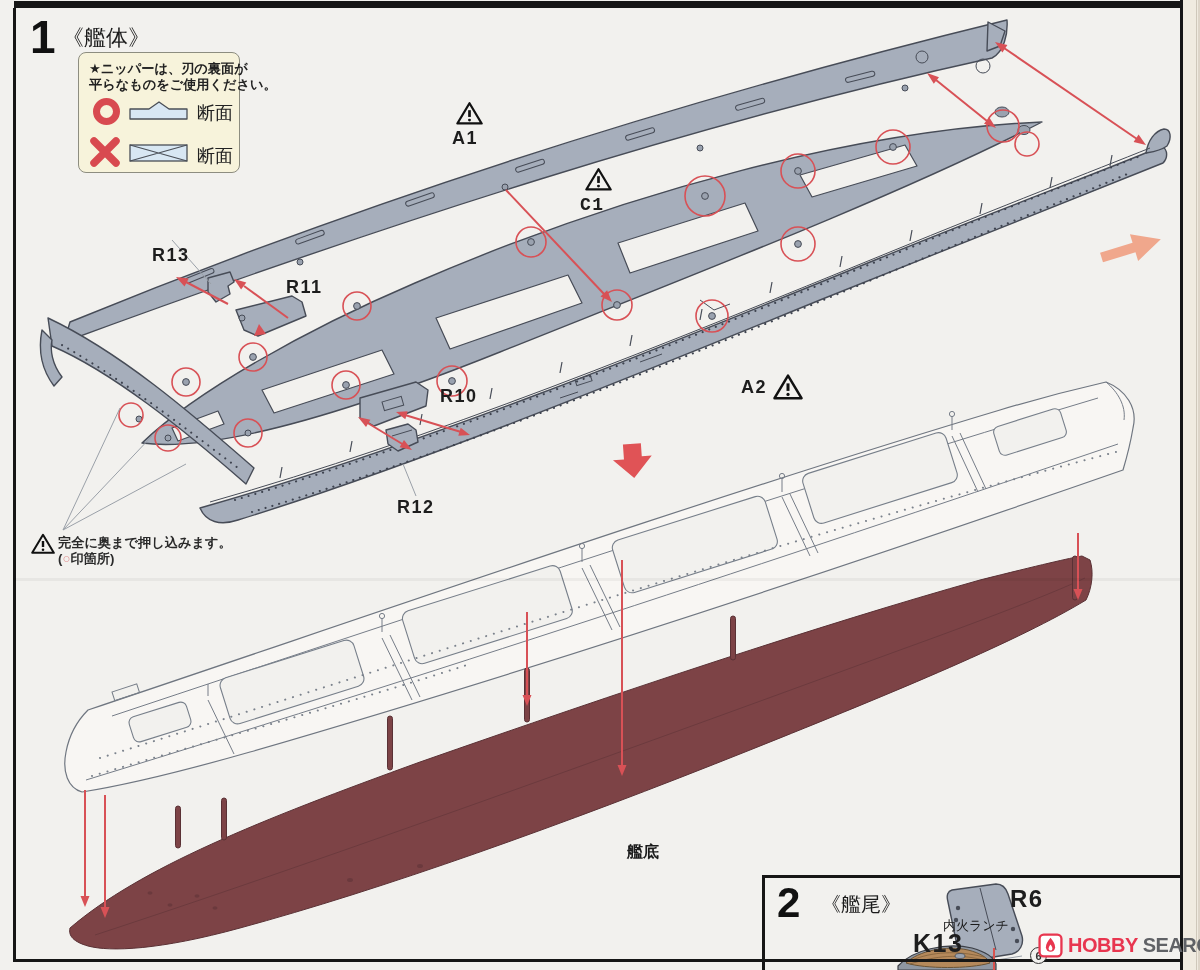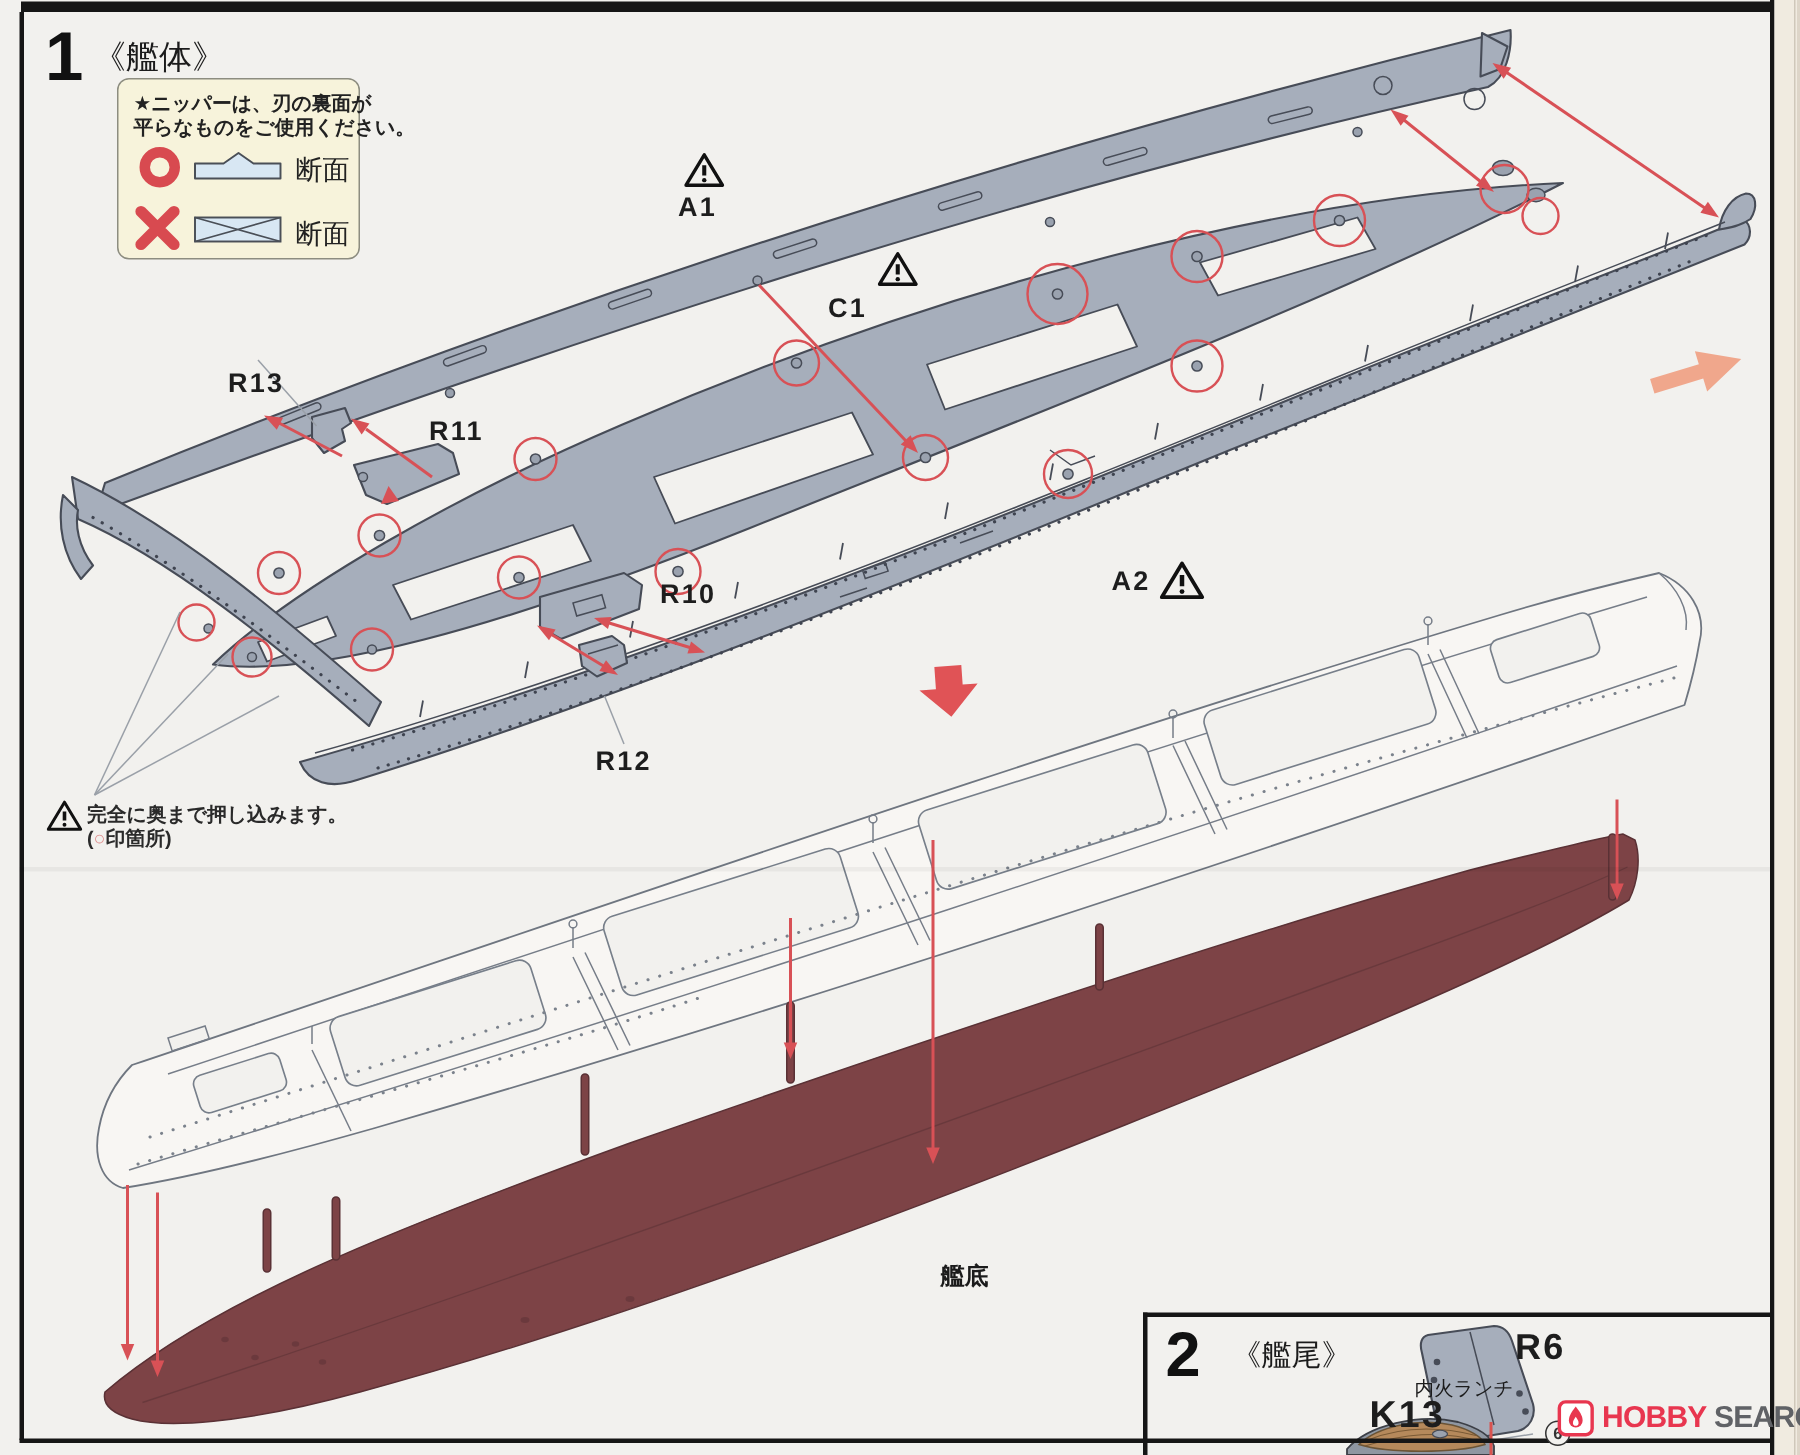--- a/index.html
+++ b/index.html
@@ -338,21 +338,21 @@
     <path d="M12 8 v6" stroke="#111" stroke-width="2.4"></path>
       <circle cx="12" cy="16.8" r="1.3" fill="#111"></circle>
   </svg>
   <div class="plabel" style="left:452px;top:129px;">A1</div>
 
   <svg style="position:absolute;left:585px;top:167px;" width="27" height="24" viewBox="0 0 24 21">
     <path d="M12 1.8 L22.8 19.8 H1.2 Z" fill="none" stroke="#111" stroke-width="2" stroke-linejoin="round"></path>
     <path d="M12 8 v6" stroke="#111" stroke-width="2.4"></path>
       <circle cx="12" cy="16.8" r="1.3" fill="#111"></circle>
   </svg>
-  <div class="plabel" style="left:552px;top:196px;">C1</div>
+  <div class="plabel" style="left:580px;top:196px;font-family:Liberation Mono, monospace;">C1</div>
 
   <div class="plabel" style="left:741px;top:378px;">A2</div>
   <svg style="position:absolute;left:773px;top:373px;" width="30" height="27" viewBox="0 0 24 21">
     <path d="M12 1.8 L22.8 19.8 H1.2 Z" fill="none" stroke="#111" stroke-width="2" stroke-linejoin="round"></path>
     <path d="M12 8 v6" stroke="#111" stroke-width="2.4"></path>
       <circle cx="12" cy="16.8" r="1.3" fill="#111"></circle>
   </svg>
 
   <div class="plabel" style="left:152px;top:214px;margin-top:32px;">R13</div>
   <div class="plabel" style="left:286px;top:278px;">R11</div>

